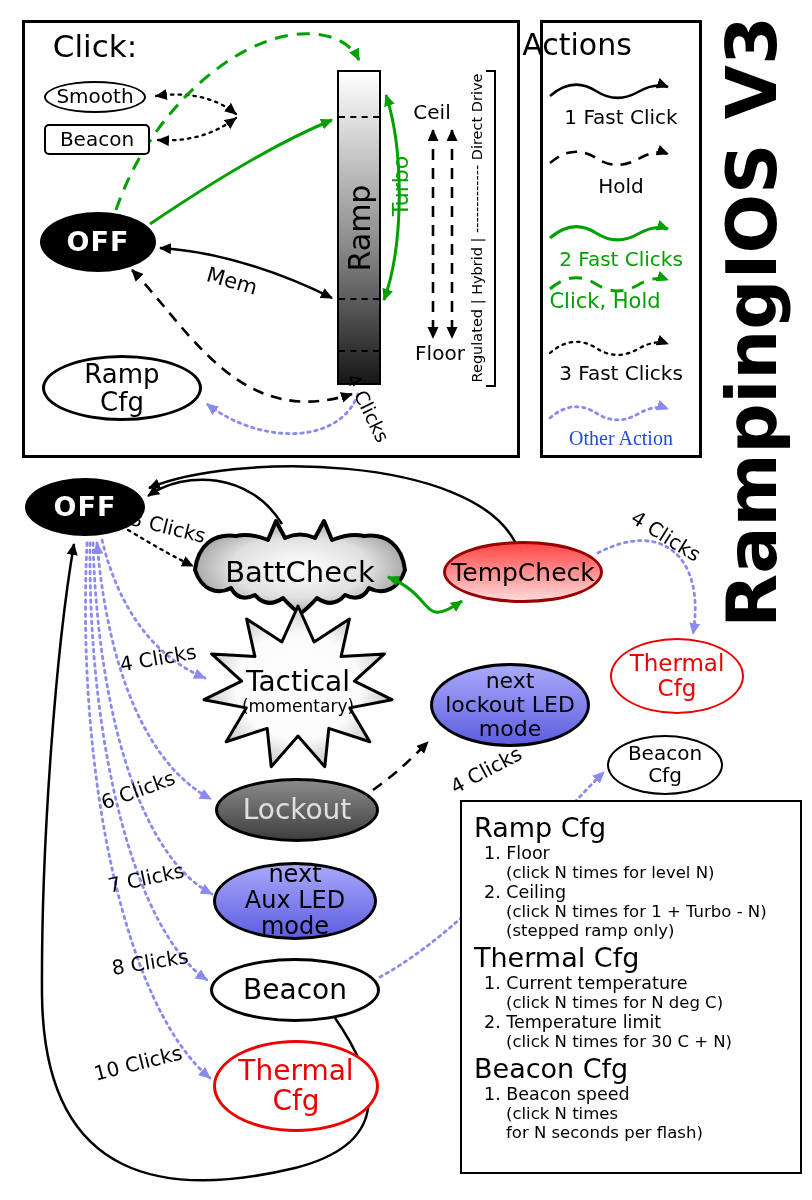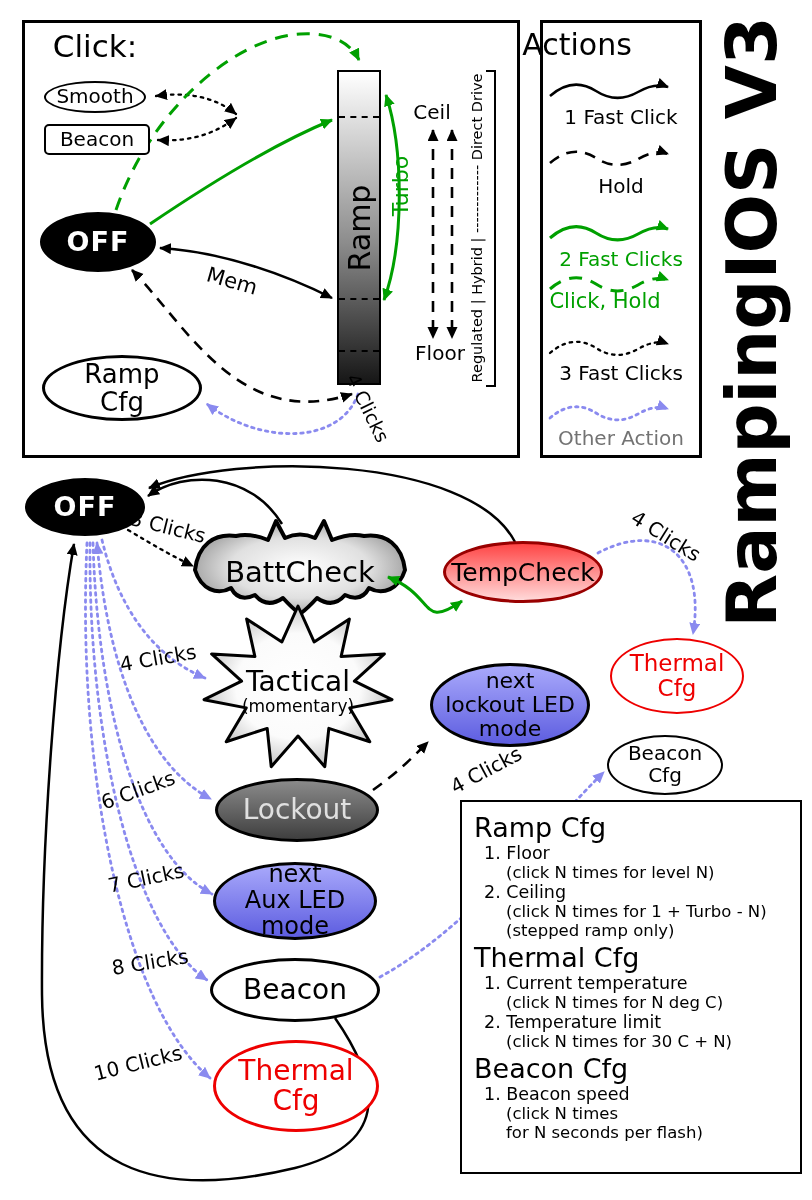--- a/index.html
+++ b/index.html
@@ -5,21 +5,21 @@
   html,body{margin:0;padding:0;background:#fff;}
   body{width:812px;height:1200px;font-family:"DejaVu Sans",sans-serif;color:#000;}
   .stage{position:relative;width:812px;height:1200px;overflow:hidden;background:#fff;}
   svg.edges{position:absolute;left:0;top:0;z-index:1;}
   .panel{position:absolute;border:3px solid #000;background:transparent;box-sizing:border-box;z-index:2;}
   .node{position:absolute;border:3px solid #000;border-radius:50%;background:#fff;display:flex;flex-direction:column;align-items:center;justify-content:center;text-align:center;box-sizing:border-box;line-height:1.08;z-index:3;}
   .lbl{position:absolute;transform:translate(-50%,-50%);white-space:nowrap;z-index:4;}
   .vtext{position:absolute;transform:translate(-50%,-50%) rotate(-90deg);white-space:nowrap;z-index:4;}
   .ml{white-space:pre-line;}
   .green{color:#00A000;}
-  .blue{color:#737373;}
+  .blue{color:#1d4ed8;font-family:Liberation Serif, serif;}
   .rampbar{position:absolute;left:337px;top:70px;width:44px;height:315px;border:2.5px solid #000;box-sizing:border-box;background:linear-gradient(#ffffff,#e6e6e6 12%,#8c8c8c 55%,#161616);z-index:2;}
   .tick{position:absolute;left:0;right:0;border-top:2px dashed #000;}
   .cfgbox{position:absolute;left:460px;top:800px;width:342px;height:374px;border:2.5px solid #000;background:#fff;box-sizing:border-box;padding:8px 12px;z-index:3;}
   .cfg-h{font-size:27px;margin-top:2px;}
   .cfg-t{font-size:17.5px;margin-left:10px;}
   .cfg-d{font-size:16.5px;margin-left:32px;}
   .eB{stroke:#000;stroke-width:2.5;fill:none;}
   .eBd{stroke:#000;stroke-width:2.6;fill:none;stroke-dasharray:11 8;}
   .eBt{stroke:#000;stroke-width:2.3;fill:none;stroke-dasharray:2.5 5;stroke-linecap:round;}
   .eG{stroke:#00A000;stroke-width:3;fill:none;}

